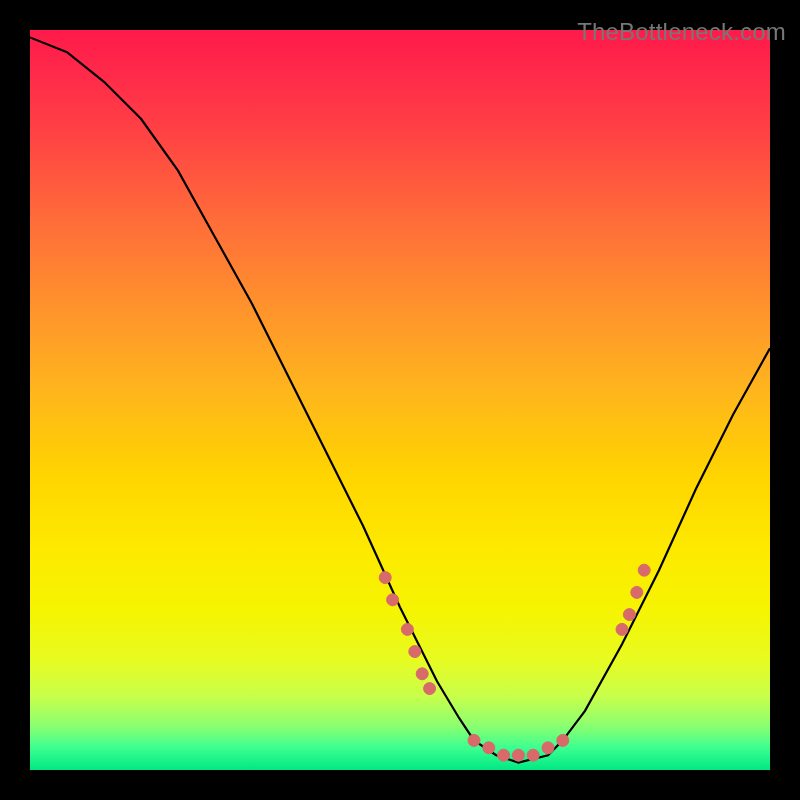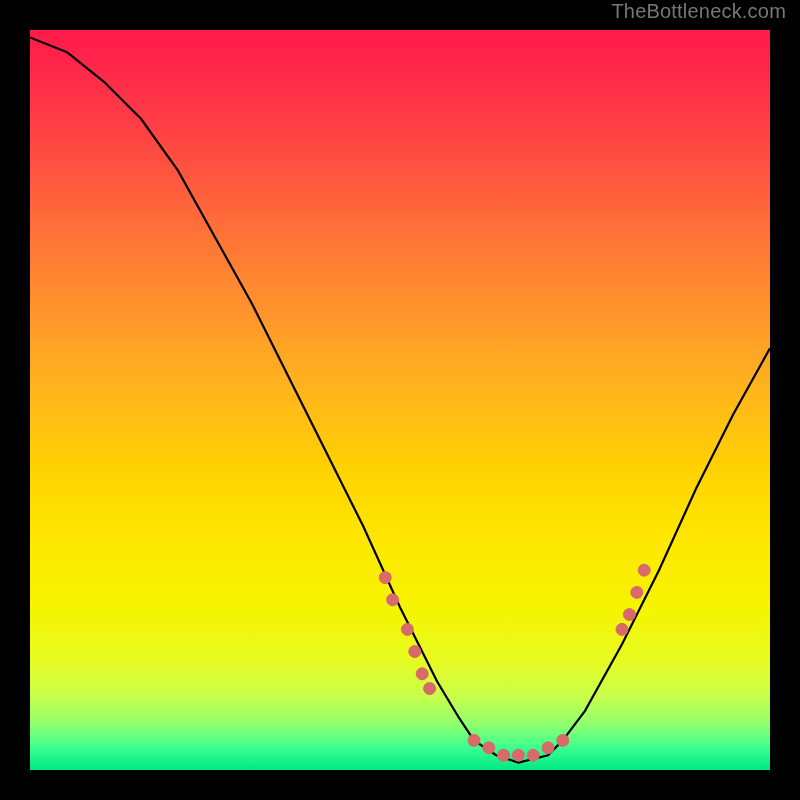--- a/index.html
+++ b/index.html
@@ -6,24 +6,24 @@
   body {
     width: 800px;
     height: 800px;
     background: #000;
     position: relative;
     overflow: hidden;
     font-family: Arial, sans-serif;
   }
   .watermark {
     position: absolute;
-    top: 0;
+    top: 18px;
     right: 14px;
     color: #777;
-    font-size: 20px;
+    font-size: 24px;
     font-weight: 500;
     letter-spacing: 0.2px;
     z-index: 10;
   }
   .plot-area {
     position: absolute;
     left: 30px;
     top: 30px;
     width: 740px;
     height: 740px;

